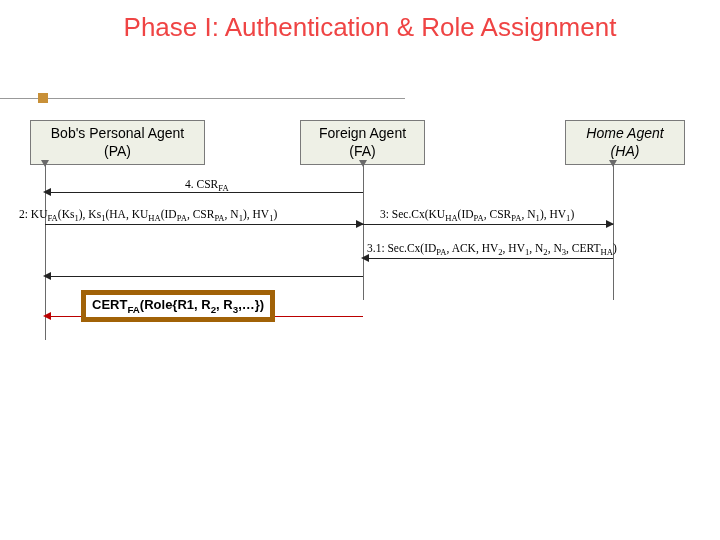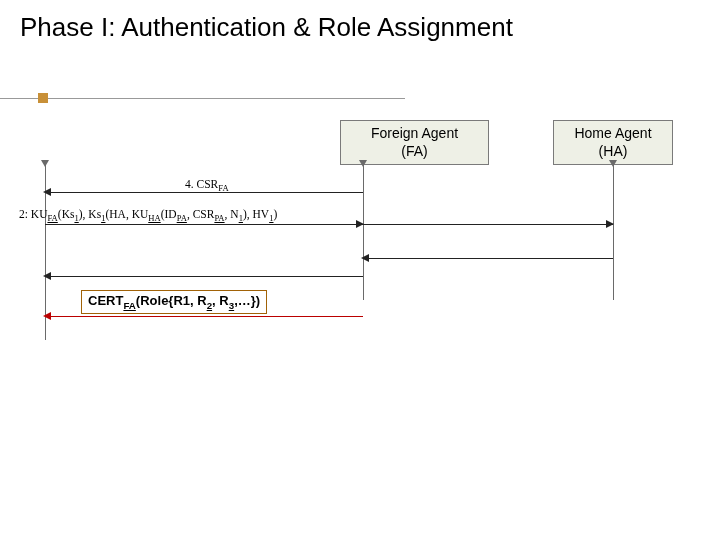--- a/index.html
+++ b/index.html
@@ -6,23 +6,24 @@
   body {
     width: 720px;
     height: 540px;
     background: #fff;
     font-family: Arial, sans-serif;
     position: relative;
     overflow: hidden;
   }
   .title {
     font-size: 26px;
-    color: #000000;
+    color: #ef4444;
     padding: 12px 0 0 20px;
     font-weight: normal;
+    text-align: center;
   }
   .title-rule {
     position: absolute;
     left: 0;
     top: 98px;
     width: 405px;
     height: 1px;
     background: #999;
   }
   .title-square {
@@ -83,25 +84,25 @@
   .msg-label {
     position: absolute;
     font-family: "Times New Roman", serif;
     font-size: 11.5px;
     color: #000;
     white-space: nowrap;
   }
   .cert-box {
     position: absolute;
     background: #fff;
-    border: 1px solid #a16207;
+    border: 5px solid #a16207;
     padding: 2px 6px;
     font-size: 13px;
   }
-  sub { font-size: 0.75em; vertical-align: sub; text-decoration: underline; }
+  sub { font-size: 0.75em; vertical-align: sub; }
   .red-line {
     position: absolute;
     height: 1px;
     background: #b00;
   }
   .arrow-left-red {
     position: absolute;
     width: 0; height: 0;
     border-top: 4px solid transparent;
     border-bottom: 4px solid transparent;
@@ -122,25 +123,29 @@
 </style>
 </head>
 <body>
 
 <h1 class="title">Phase I: Authentication &amp; Role Assignment</h1>
 <div class="title-rule"></div>
 <div class="title-square"></div>
 
 <div class="diagram">
 
-  <div class="agent-box" style="left:285px; top:0; width:149px;margin-left:40px;">
+  <div class="agent-box" style="left:15px; top:0; width:175px;">
+    <span>Bob's Personal Agent</span><br>
+    <span>(PA)</span>
+  </div>
+  <div class="agent-box" style="left:285px; top:0; width:125px;">
     <span>Foreign Agent</span><br>
     <span>(FA)</span>
   </div>
-  <div class="agent-box" style="left:538px; top:0; width:120px;">
+  <div class="agent-box" style="left:550px; top:0; width:120px;font-style:italic;">
     <span>Home Agent</span><br>
     <span>(HA)</span>
   </div>
 
   <div class="lifeline" style="left:30px; top:40px; height:180px;"></div>
   <div class="start-arrow" style="left:26px; top:40px;"></div>
   <div class="lifeline" style="left:348px; top:40px; height:140px;"></div>
   <div class="start-arrow" style="left:344px; top:40px;"></div>
   <div class="lifeline" style="left:598px; top:40px; height:140px;"></div>
   <div class="start-arrow" style="left:594px; top:40px;"></div>
@@ -150,23 +155,29 @@
   </div>
   <div class="msg-line" style="left:30px; top:72px; width:318px;"></div>
   <div class="arrow-left" style="left:28px; top:68px;"></div>
 
   <div class="msg-label" style="left:4px; top:88px;">
     <span>2: KU</span><sub>FA</sub><span>(Ks</span><sub>1</sub><span>), Ks</span><sub>1</sub><span>(HA, KU</span><sub>HA</sub><span>(ID</span><sub>PA</sub><span>, CSR</span><sub>PA</sub><span>, N</span><sub>1</sub><span>), HV</span><sub>1</sub><span>)</span>
   </div>
   <div class="msg-line" style="left:30px; top:104px; width:318px;"></div>
   <div class="arrow-right" style="left:341px; top:100px;"></div>
 
+  <div class="msg-label" style="left:365px; top:88px;">
+    <span>3: Sec.Cx(KU</span><sub>HA</sub><span>(ID</span><sub>PA</sub><span>, CSR</span><sub>PA</sub><span>, N</span><sub>1</sub><span>), HV</span><sub>1</sub><span>)</span>
+  </div>
   <div class="msg-line" style="left:348px; top:104px; width:250px;"></div>
   <div class="arrow-right" style="left:591px; top:100px;"></div>
 
+  <div class="msg-label" style="left:352px; top:122px;">
+    <span>3.1: Sec.Cx(ID</span><sub>PA</sub><span>, ACK, HV</span><sub>2</sub><span>, HV</span><sub>1</sub><span>, N</span><sub>2</sub><span>, N</span><sub>3</sub><span>, CERT</span><sub>HA</sub><span>)</span>
+  </div>
   <div class="msg-line" style="left:348px; top:138px; width:250px;"></div>
   <div class="arrow-left" style="left:346px; top:134px;"></div>
 
   <div class="msg-line" style="left:30px; top:156px; width:318px;"></div>
   <div class="arrow-left" style="left:28px; top:152px;"></div>
 
   <div class="red-line" style="left:30px; top:196px; width:318px;"></div>
   <div class="arrow-left-red" style="left:28px; top:192px;"></div>
   <div class="cert-box" style="left:66px; top:170px;">
     <span class="fb">

